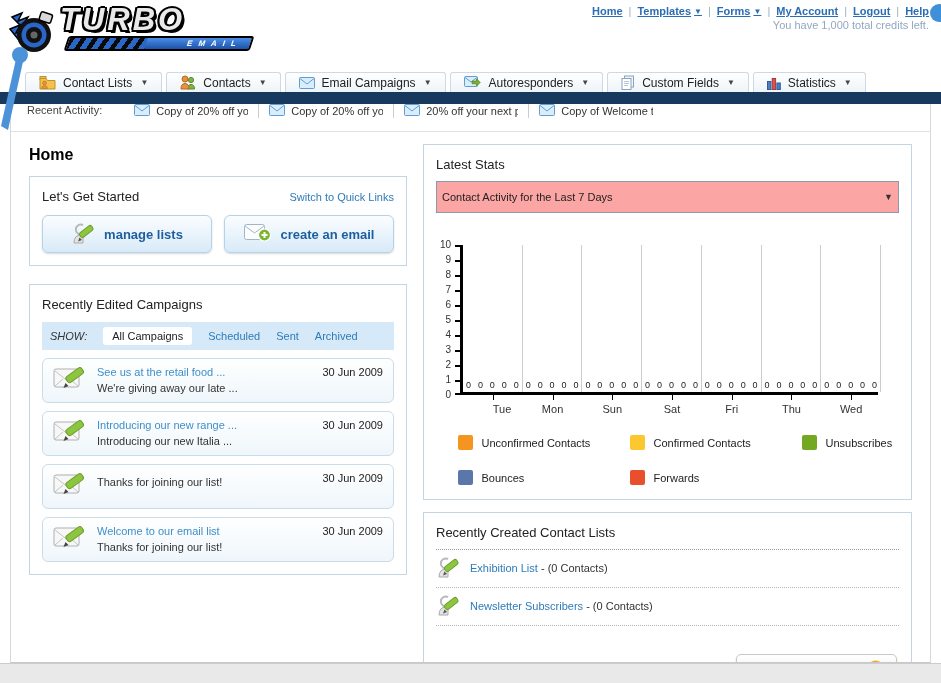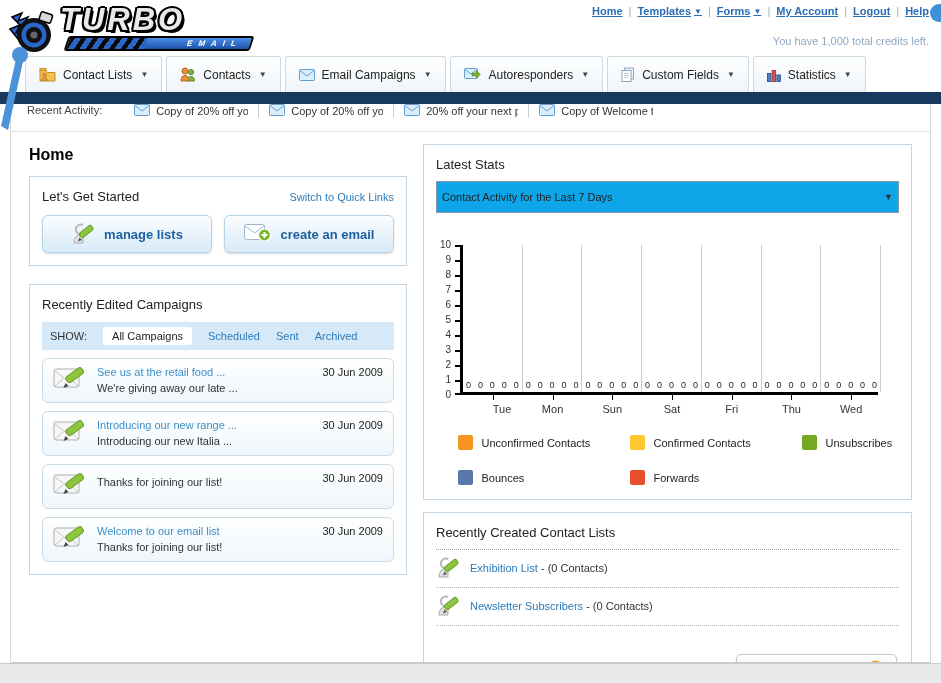--- a/index.html
+++ b/index.html
@@ -33,29 +33,29 @@
   }
   .logo-stripes { width:78px; height:100%; background:repeating-linear-gradient(110deg,#0a0a0a 0 5px,#2a66c8 5px 11px); }
   .logo-sub { flex:1; text-align:right; padding-right:8px; color:#fff; font-size:8px; font-weight:bold; letter-spacing:6px; }
 
   .top-right { position:absolute; top:5px; right:12px; text-align:right; }
   .toplinks { font-size:11px; color:#9aa7b6; display:flex; gap:6px; justify-content:flex-end; align-items:center; }
   .toplink { color:#2a6db5; font-weight:bold; text-decoration:underline; display:inline-flex; align-items:center; gap:3px; }
   .toplink .caret { font-size:8px; color:#2a6db5; text-decoration:none; }
   .tl-sep { color:#9ab0c6; }
   .login-line { margin-top:4px; font-size:11px; color:#92a8c2; }
-  .credits-line { margin-top:18px; font-size:11px; color:#92a8c2; }
+  .credits-line { margin-top:2px; font-size:11px; color:#92a8c2; }
   .help-bubble { position:absolute; top:4px; right:-7px; width:18px; height:18px; border-radius:50%; background:#4090d8; cursor:pointer; }
 
   .callout { position:absolute; left:0; top:46px; z-index:6; }
 
   
   .navrow { height:32px; display:flex; align-items:flex-end; gap:4px; padding-left:25px; }
   .tab {
-    height:36px; display:flex; align-items:center; gap:7px; padding:0 13px;
+    height:20px; display:flex; align-items:center; gap:7px; padding:0 13px;
     background:linear-gradient(#ffffff,#eef4f9);
     border:1px solid #cdd9e4; border-bottom:none; border-radius:3px 3px 0 0;
     font-size:12px; color:#222; cursor:pointer; white-space:nowrap;
   }
   .tab .caret { font-size:8px; color:#444; margin-left:1px; }
   .tab .ticon { display:inline-flex; }
   .navybar { height:12px; background:#17395e; }
 
   
   .wrapper {
@@ -86,21 +86,21 @@
   .gs-btn {
     flex:1; height:38px; display:flex; align-items:center; justify-content:center; gap:9px;
     background:linear-gradient(#fbfdff,#d8eaf8);
     border:1px solid #b5d2e6; border-radius:6px;
     box-shadow:0 1px 2px rgba(0,0,0,.15);
     font-size:13px; font-weight:bold; color:#1d5f9e; cursor:pointer;
   }
 
   
   .show-bar { background:#d6e9f8; margin:10px 0 2px; padding:5px 8px; display:flex; align-items:center; gap:16px; font-size:11px; }
-  .show-label { color:#333; }
+  .show-label { color:#333;font-style:italic; }
   .filter { color:#2e7bb8; cursor:pointer; }
   .filter.active { background:#fff; color:#222; padding:3px 9px; border-radius:3px; }
   .camp-card {
     margin-top:8px; border:1px solid #ccdbe8; border-radius:6px;
     background:linear-gradient(#feffff,#eff6fb);
     padding:6px 10px; display:flex; gap:10px; align-items:flex-start; cursor:pointer;
   }
   .camp-main { flex:1; padding-top:1px; }
   .camp-title { font-size:11px; color:#3f8fc9; display:block; }
   .camp-sub { font-size:11px; color:#333; margin-top:4px; }
@@ -109,21 +109,21 @@
   .pill-btn {
     display:inline-flex; align-items:center; gap:9px;
     background:linear-gradient(#ffffff,#ececec);
     border:1px solid #c9c9c9; border-radius:5px;
     padding:5px 12px; font-size:11px; font-weight:bold; color:#2e7bb8;
     box-shadow:0 1px 2px rgba(0,0,0,.18); cursor:pointer;
   }
 
   
   .select {
-    margin-top:9px; height:20px; border:1px solid #889aab; background:#0ea5e9;
+    margin-top:9px; height:20px; border:1px solid #889aab; background:#fca5a5;
     display:flex; align-items:center; padding:15px 5px; font-size:11px; color:#222; cursor:pointer;
   }
   .select .sel-arrow { margin-left:auto; font-size:9px; color:#333; }
   .chart-wrap { margin-top:32px; display:flex; }
   .yaxis { width:24px; position:relative; height:150px; flex:none; }
   .ytick { position:absolute; right:9px; font-size:10px; color:#333; line-height:10px; }
   .ytickmark { position:absolute; right:0; width:5px; height:2px; background:#000; }
   .plot { position:relative; width:418px; height:150px; border-left:3px solid #000; border-bottom:3px solid #000; }
   .gridline { position:absolute; top:0; bottom:0; width:1px; background:#ccc; }
   .zero-label { position:absolute; bottom:2px; font-size:9px; color:#222; }

